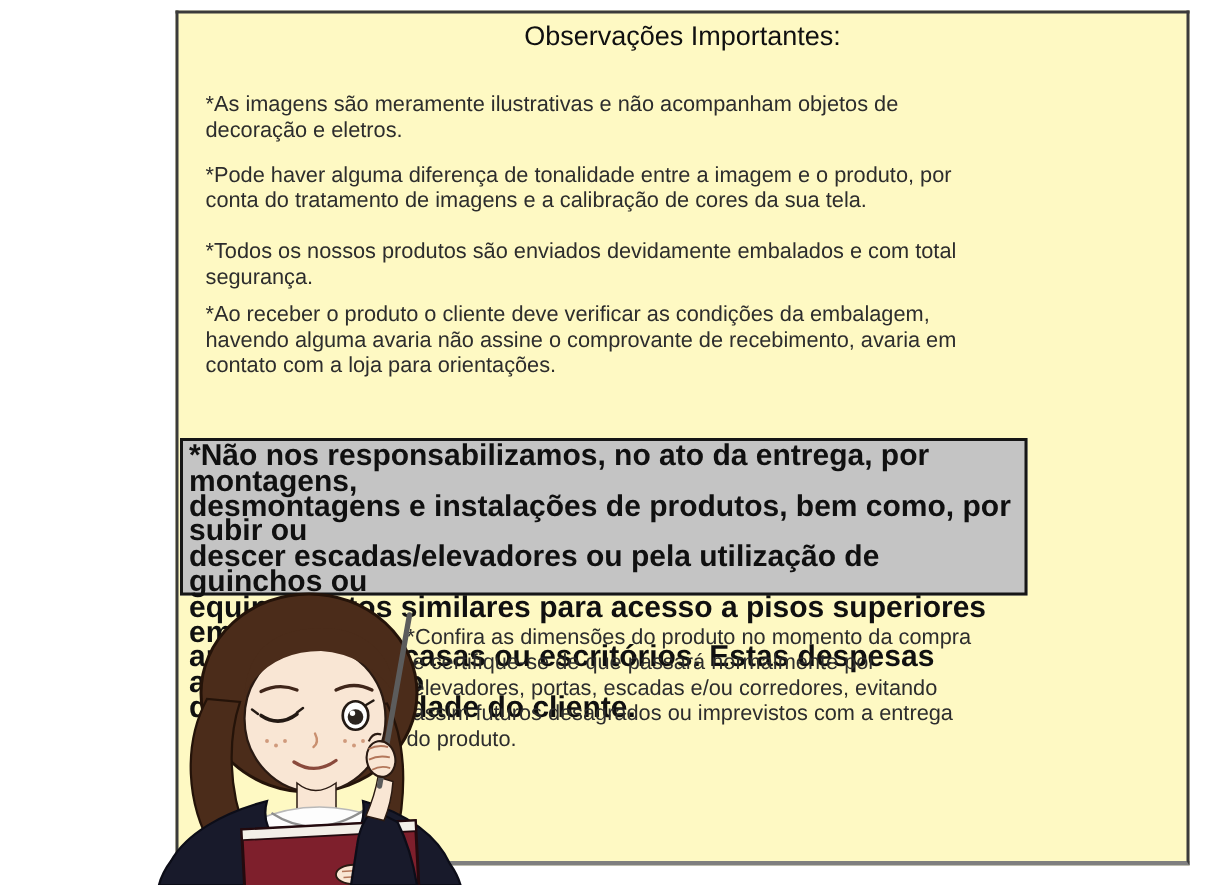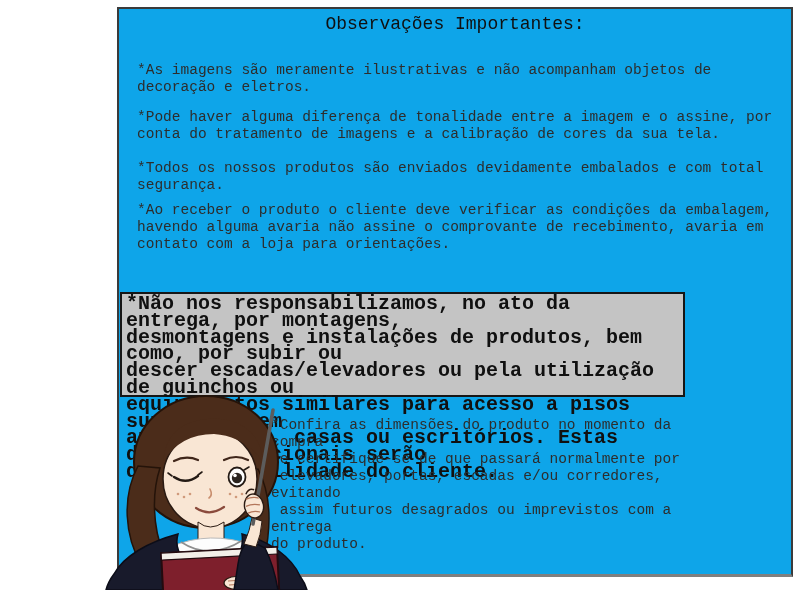--- a/index.html
+++ b/index.html
@@ -10,22 +10,21 @@
     position:relative;
     font-family:"Liberation Sans", sans-serif;
     color:#2e2e2e;
   }
   .notice-box {
     position:absolute; left:117px; top:7px;
     width:676px; height:570px;
     box-sizing:border-box;
     border:2px solid #3b3b3b;
     border-bottom:3px solid #7f7f7f;
-    background:#0ea5e9;
-    font-family:Liberation Mono, monospace;
+    background:#fef9c3;
   }
   .notice-title {
     position:absolute; top:5px; left:0; width:100%;
     text-align:center;
     font-size:18px; line-height:20px;
     color:#101010;
     margin:0; font-weight:400;
   }
   .para {
     position:absolute; left:0; width:100%;
@@ -62,21 +61,21 @@
   }
 </style>
 </head>
 <body>
 
 <div class="notice-box">
   <h1 class="notice-title">Observações Importantes:</h1>
 
   <p class="para p0">*As imagens são meramente ilustrativas e não acompanham objetos de
 decoração e eletros.</p>
-  <p class="para p1">*Pode haver alguma diferença de tonalidade entre a imagem e o assine, por
+  <p class="para p1">*Pode haver alguma diferença de tonalidade entre a imagem e o produto, por
 conta do tratamento de imagens e a calibração de cores da sua tela.</p>
   <p class="para p2">*Todos os nossos produtos são enviados devidamente embalados e com total
 segurança.</p>
   <p class="para p3">*Ao receber o produto o cliente deve verificar as condições da embalagem,
 havendo alguma avaria não assine o comprovante de recebimento, avaria em
 contato com a loja para orientações.</p>
 
   <div class="highlight-box">*Não nos responsabilizamos, no ato da entrega, por montagens,
 desmontagens e instalações de produtos, bem como, por subir ou
 descer escadas/elevadores ou pela utilização de guinchos ou

